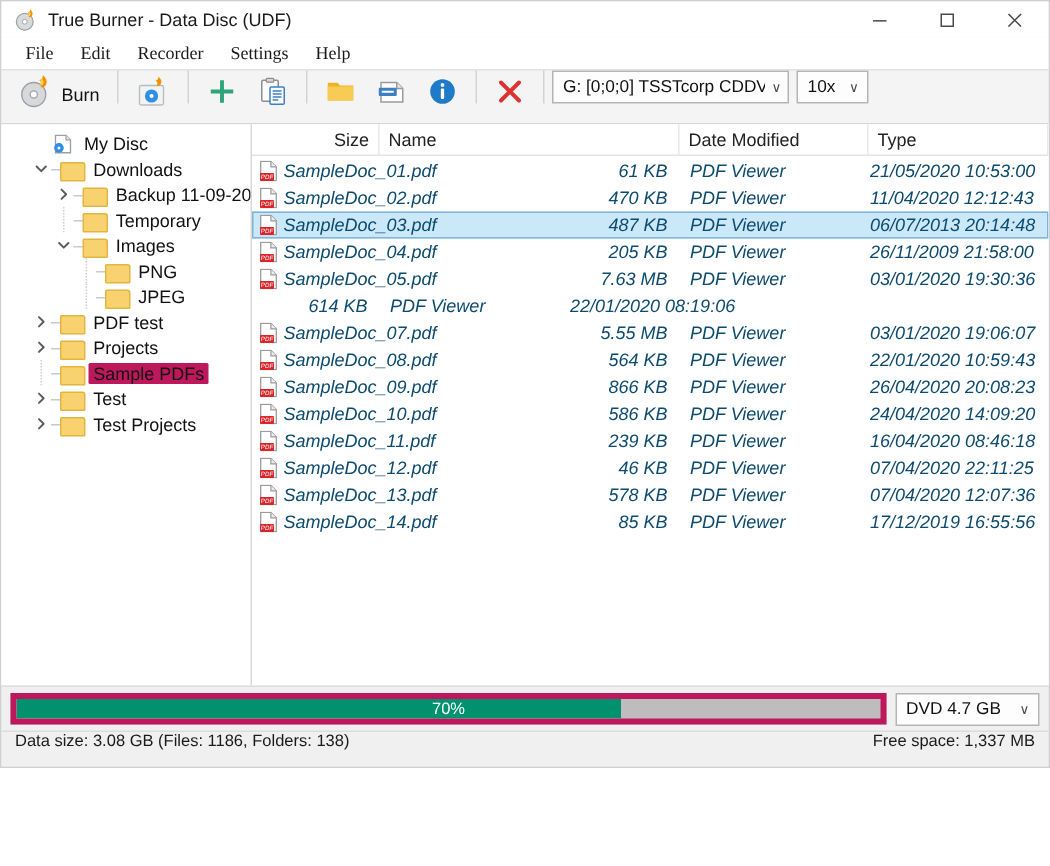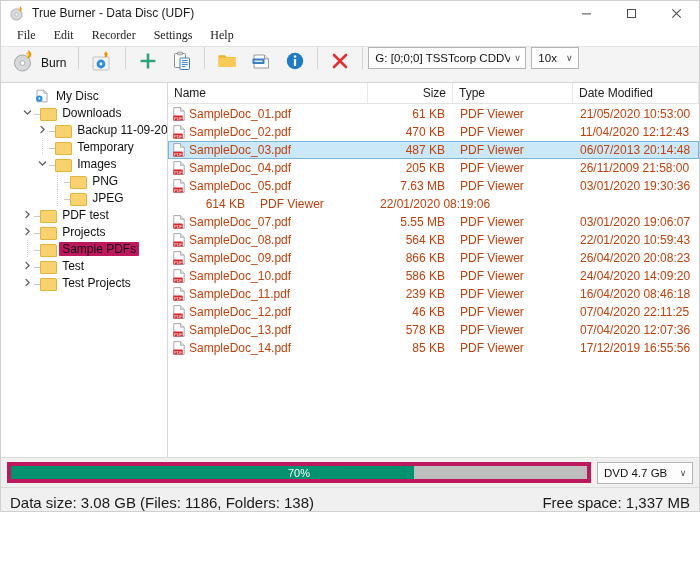--- a/index.html
+++ b/index.html
@@ -172,22 +172,23 @@
   }
   .c-name { width: 200px; min-width: 200px; }
   .c-size { width: 85px; min-width: 85px; justify-content: flex-end; }
   .c-type { width: 120px; min-width: 120px; }
   .c-date { flex: 1 1 auto; }
 
   .list-body { flex: 1 1 auto; overflow: hidden; padding-top: 1px; }
   .row {
     height: 18px;
     display: flex; align-items: center;
-    font-size: 12px; color: #c2410c;
+    font-size: 12px; color: #0c4a6e;
     border: 1px solid transparent;
+    font-style: italic;
   }
   .row.selected {
     background: #cbe8f9;
     border: 1px solid #7cb4d8;
   }
   .cell {
     height: 100%; display: flex; align-items: center;
     padding: 0 6px; white-space: nowrap; overflow: hidden;
   }
   .cell.c-name { gap: 4px; padding-left: 4px; }
@@ -226,23 +227,23 @@
     font-size: 11px; color: #ffffff;
     pointer-events: none;
   }
   .combo-media { width: 96px; min-width: 96px; height: 22px; }
 
   
   .statusbar {
     height: 24px; min-height: 24px;
     background: #f0f0f0;
     border-top: 1px solid #dcdcdc;
-    display: flex; align-items: flex-end;
+    display: flex; align-items: flex-start;
     padding: 0 9px;
-    font-size: 15px; color: #1a1a1a;
+    font-size: 11px; color: #1a1a1a;
   }
   .status-right { margin-left: auto; }
 </style>
 </head>
 <body>
 
 <div class="window">
 
   <div class="titlebar">
     <span class="title-icon">
@@ -561,24 +562,24 @@
               <path d="M0.6 1.6 H5.6 L6.8 3 H14.4 V10.6 H0.6 Z" fill="#e8b738"></path>
               <path d="M0.6 3.4 H14.4 V10.6 H0.6 Z" fill="#fbd978"></path>
             </svg>
           </span>
           <span class="tlabel">Test Projects</span>
         </div>
       </div>
 
     <div class="list-pane">
       <div class="list-header">
+        <div class="hcell c-size">Size</div>
         <div class="hcell c-name">Name</div>
-        <div class="hcell c-size">Size</div>
+        <div class="hcell c-date">Date Modified</div>
         <div class="hcell c-type">Type</div>
-        <div class="hcell c-date">Date Modified</div>
       </div>
       <div class="list-body" id="list-body">
           <div class="row">
             <div class="cell c-name">
               <span class="pdf-ico"><svg width="12" height="14" viewBox="0 0 12 14">
                   <path d="M0.8 0.6 H7.6 L11.2 4.2 V13.4 H0.8 Z" fill="#ffffff" stroke="#9a9a9a" stroke-width="0.85"></path>
                   <path d="M7.6 0.6 V4.2 H11.2" fill="#ececec" stroke="#9a9a9a" stroke-width="0.8"></path>
                   <rect x="0.3" y="8.4" width="9.4" height="5.2" rx="0.7" fill="#d8262b"></rect>
                   <text x="5" y="12.6" font-family="Liberation Sans, sans-serif" font-size="4.1" fill="#ffffff" text-anchor="middle">PDF</text>
                 </svg></span>

